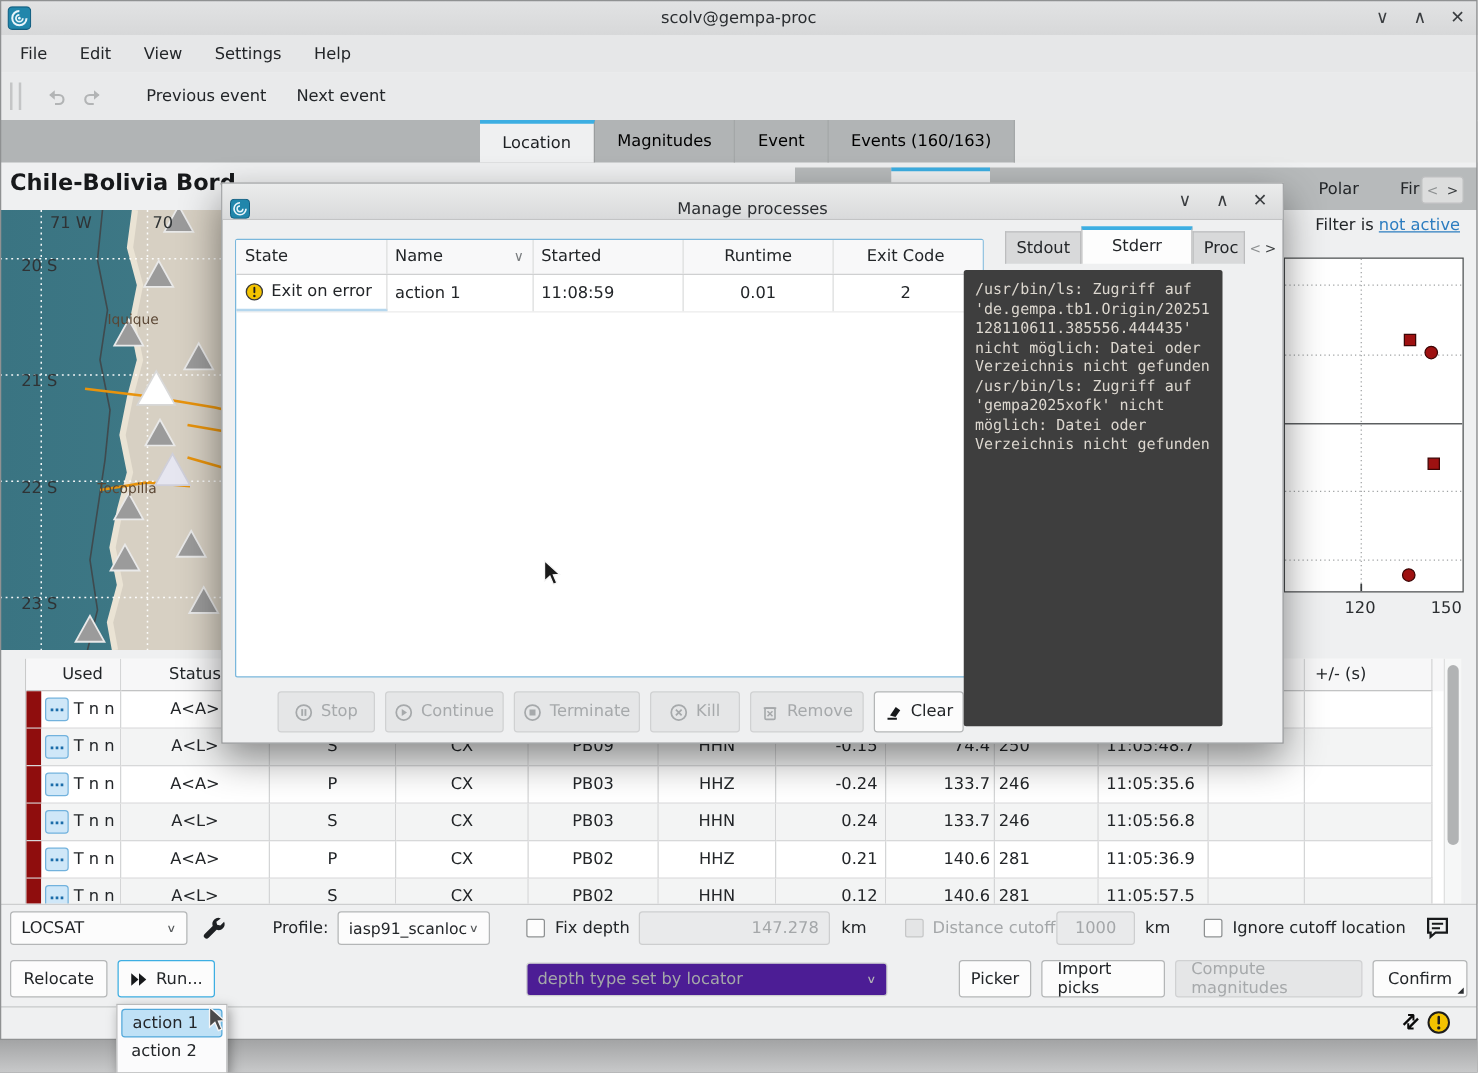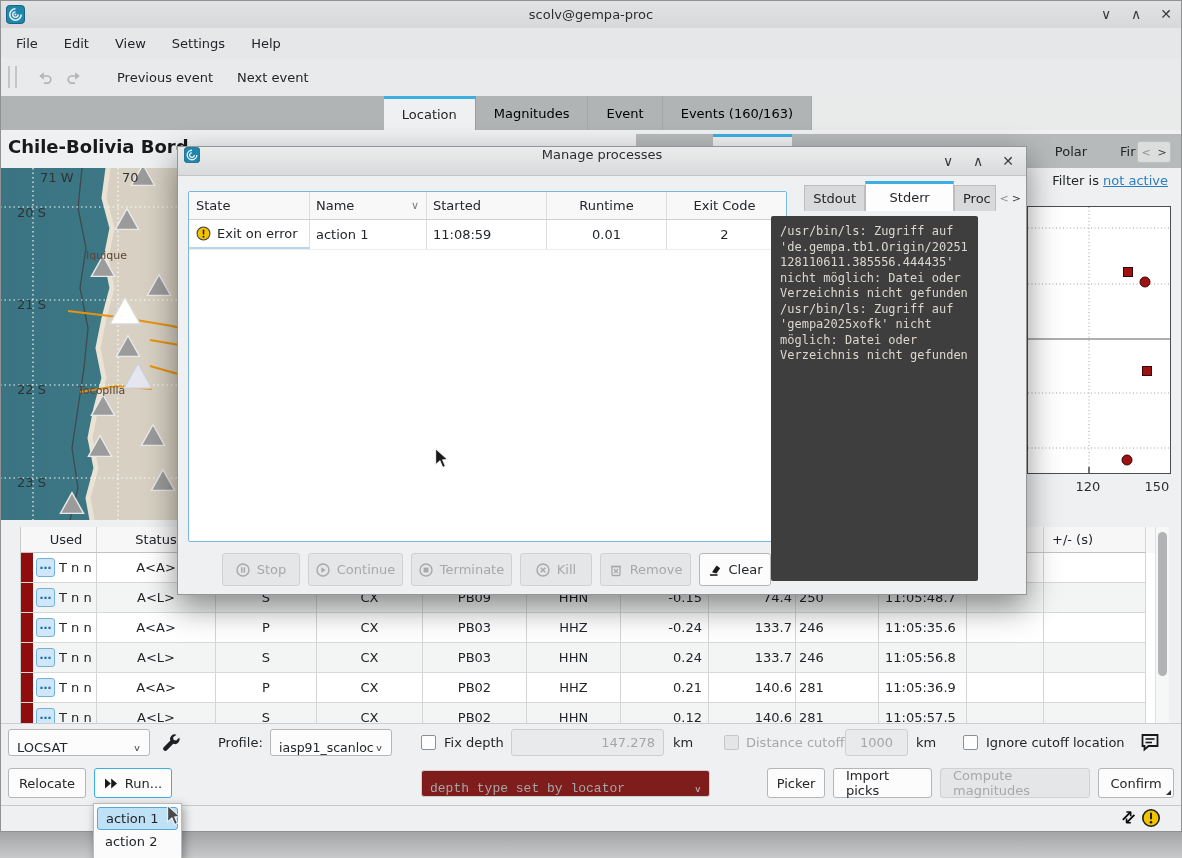--- a/index.html
+++ b/index.html
@@ -60,41 +60,41 @@
   .c-gap{width:77px;}
   .c-pm{width:102px;padding-left:8px;justify-content:flex-start;}
   .ahead .c-pm{justify-content:flex-start;}
   .dots-btn{width:17px;height:17px;border-radius:3px;background:#cfe7f8;border:1px solid #72b2dd;color:#1b6ca9;
     display:inline-flex;align-items:center;justify-content:center;font-weight:bold;font-size:12px;line-height:1;}
   .vscroll{left:1155px;top:527px;width:13px;height:196px;background:#f6f7f7;border-left:1px solid #dfe0e0;}
   .vthumb{position:absolute;left:2px;top:5px;width:9px;height:144px;background:#b1b3b4;border-radius:5px;}
   
   .bottombar{left:0;top:723px;width:1182px;height:82px;background:#eff0f1;border-top:1px solid #cdcecf;}
   .combo{box-sizing:border-box;height:27px;background:#fcfcfc;border:1px solid #b4b6b7;border-radius:3px;
-    display:flex;align-items:flex-end;padding:0 8px;justify-content:space-between;}
+    display:flex;align-items:center;padding:0 8px;justify-content:space-between;}
   .combo .chev{color:#55585a;font-size:11px;transform:scaleY(.8);}
-  .combo.disabled{background:#7f1d1d;color:#a4a7a9;border-color:#cdcecf;font-family:Liberation Mono, monospace;}
+  .combo.disabled{background:#4c1d95;color:#a4a7a9;border-color:#cdcecf;}
   .combo.disabled .chev{color:#b4b6b7;}
   .btn{box-sizing:border-box;height:30px;background:#fcfcfc;border:1px solid #b4b6b7;border-radius:3px;
     display:flex;align-items:center;justify-content:center;padding:0 12px;gap:7px;color:#232629;}
   .btn.disabled{background:#e5e6e7;border-color:#d0d1d2;color:#a6a9ab;}
   .btn.focusblue{border-color:#3daee2;}
   .cb{width:15px;height:15px;background:#fdfdfd;border:1px solid #8e9192;border-radius:2px;box-sizing:border-box;}
   .cb.disabled{background:#e4e5e6;border-color:#c6c7c8;}
   .field{box-sizing:border-box;height:27px;border:1px solid #cdcecf;border-radius:3px;background:#e9eaeb;
     color:#a4a7a9;display:flex;align-items:center;}
   .lbl-dis{color:#a4a7a9;}
   .statusbar{left:0;top:805px;width:1182px;height:27px;background:#eff0f1;border-top:1px solid #c8c9ca;}
   .desktop{left:0;top:832px;width:1182px;height:26px;background:linear-gradient(#a3a4a5,#c8c9ca);}
   .winframe{left:0;top:0;width:1182px;height:832px;border:1px solid #8f9192;box-sizing:border-box;pointer-events:none;z-index:55;}
   
   .dialog{left:177px;top:146px;width:850px;height:449px;background:#eff0f1;border:1px solid #939596;
     box-shadow:0 12px 30px rgba(0,0,0,.45);z-index:50;box-sizing:border-box;}
   .dtitle{height:28px;background:linear-gradient(#ebecec,#d9dadb);border-bottom:1px solid #c3c4c5;
-    display:flex;align-items:flex-start;position:relative;}
+    display:flex;align-items:flex-end;position:relative;}
   .dtitle-text{position:absolute;left:0;right:0;text-align:center;color:#2b2e31;}
   .ptable{position:absolute;left:10px;top:44px;width:599px;height:351px;background:#fff;
     border:1px solid #7ab7dc;border-radius:2px;box-sizing:border-box;}
   .phead{display:flex;height:27px;background:#f8f8f9;border-bottom:1px solid #cfd0d1;}
   .pcell{box-sizing:border-box;border-right:1px solid #dcdddd;display:flex;align-items:center;overflow:hidden;white-space:nowrap;}
   .phead .pcell{color:#232629;}
   .prow{display:flex;height:29px;border-bottom:1px solid #ececec;}
   .pc0{width:121px;padding-left:7px;gap:6px;}
   .pc1{width:117px;padding-left:6px;justify-content:space-between;padding-right:7px;}
   .pc2{width:120px;padding-left:6px;}

